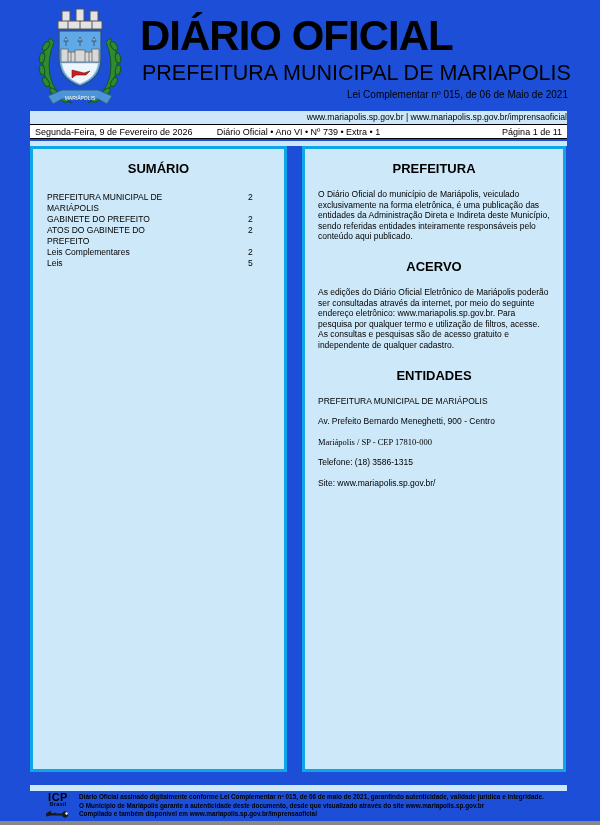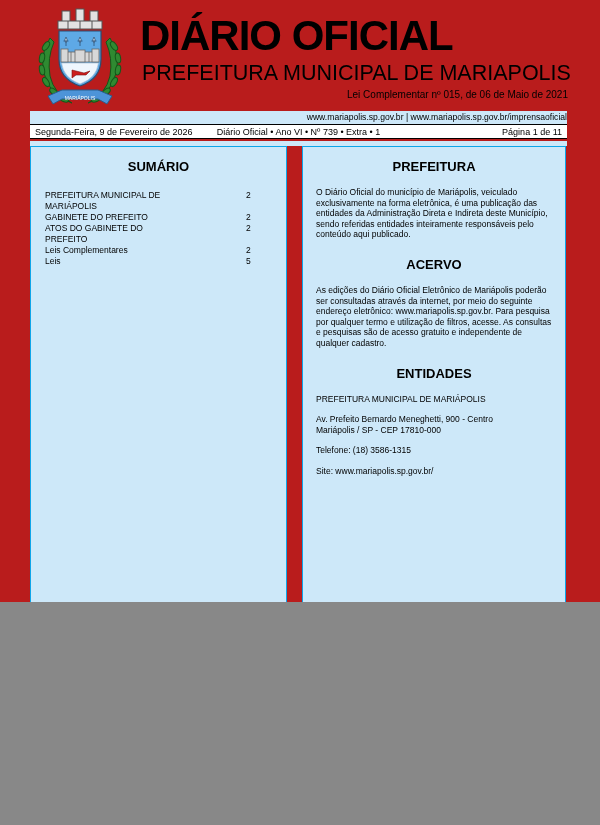--- a/index.html
+++ b/index.html
@@ -1,17 +1,17 @@
 <!DOCTYPE html>
 <html><head>
 <meta charset="utf-8">
 <style>
   html,body{margin:0;padding:0;background:#888;}
   .page{
-    position:relative;width:600px;height:602px;background:#b91c1c;
+    position:relative;width:600px;height:821px;background:#1d4ed8;
     font-family:"Liberation Sans", sans-serif;color:#000;overflow:hidden;
     margin:0 auto;
   }
   
   .logo{position:absolute;left:28px;top:8px;width:104px;height:106px;}
   .masthead-title{
     position:absolute;left:140px;top:14px;font-size:42px;font-weight:bold;
     letter-spacing:-1px;line-height:1.05;white-space:nowrap;
   }
   .masthead-sub{
@@ -33,33 +33,33 @@
     font-size:9px;padding:0 5px;background:#fff;
   }
   .date-row .center{position:absolute;left:0;right:0;text-align:center;}
   .date-row .left{position:relative;z-index:1;}
   .date-row .right{position:relative;z-index:1;}
   .strip{position:absolute;background:var(--blue);}
   .strip-top{left:30px;top:141px;width:537px;height:5px;}
   
   .panel{
     position:absolute;top:146px;height:626px;background:var(--blue);
-    border:1px solid #0ea5e9;box-sizing:border-box;
+    border:3px solid #0ea5e9;box-sizing:border-box;
   }
   .panel-left{left:30px;width:257px;padding:10px 14px;}
   .panel-right{left:302px;width:264px;padding:10px 13px;}
   .panel-title{font-size:13px;font-weight:bold;text-align:center;margin:2px 0 0 0;}
   .toc{margin-top:16px;font-size:8.5px;line-height:11px;}
   .toc-row{position:relative;padding-right:40px;margin:0;}
   .toc-label{display:inline-block;width:142px;vertical-align:top;}
   .toc-num{position:absolute;left:201px;top:0;}
   .body-text{font-size:8.5px;line-height:10.6px;margin:13px 0 0 0;text-align:left;}
   .mt16{margin-top:17px;}
   .ent-line{font-size:8.5px;line-height:10.5px;margin:10px 0 0 0;}
-  .ent-line.tight{margin-top:0;}
+  .ent-line.tight{margin-top:10px;font-family:Liberation Serif, serif;}
   
   .strip-bottom{left:30px;top:785px;width:537px;height:6px;}
   .icp{position:absolute;left:41px;top:792px;width:34px;text-align:center;}
   .icp .icp-top{font-size:11px;font-weight:bold;line-height:10px;letter-spacing:0.5px;}
   .icp .icp-sub{font-size:5.5px;font-weight:bold;line-height:5px;letter-spacing:0.3px;}
   .icp svg{display:block;margin:2px auto 0 auto;}
   .footer-text{
     position:absolute;left:79px;top:793px;width:500px;
     font-size:6.4px;font-weight:bold;line-height:8.6px;
   }

